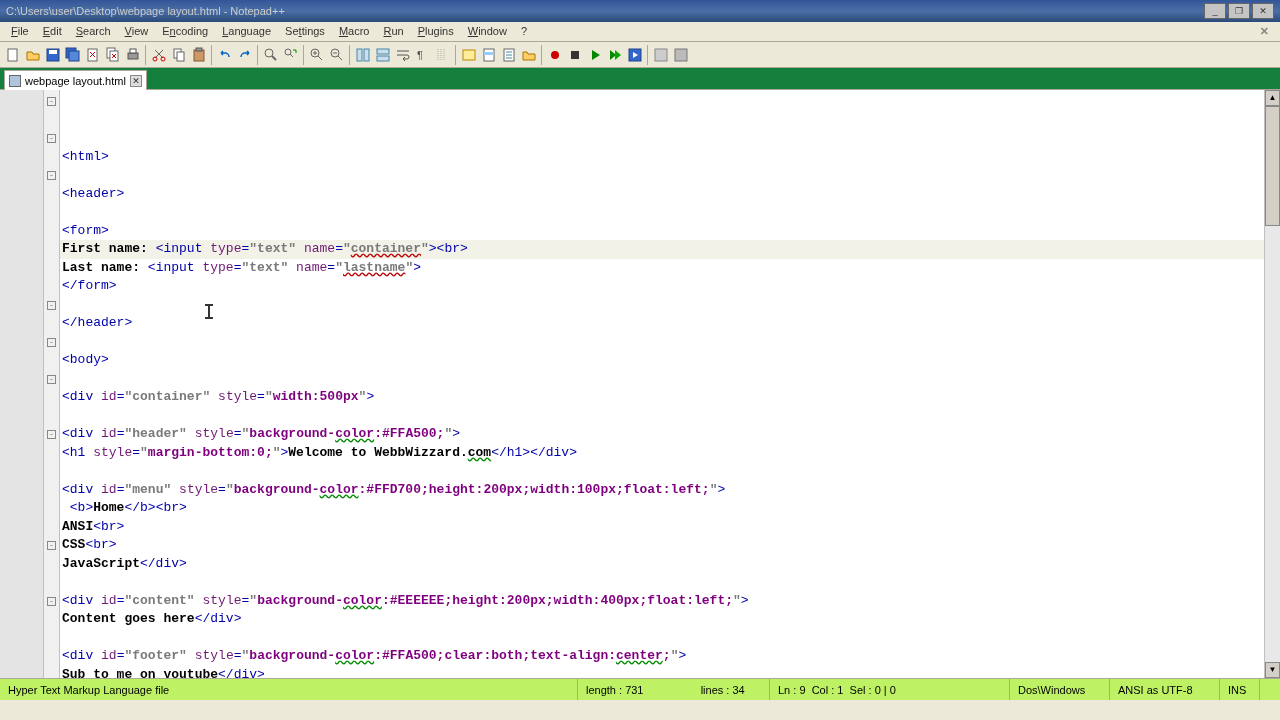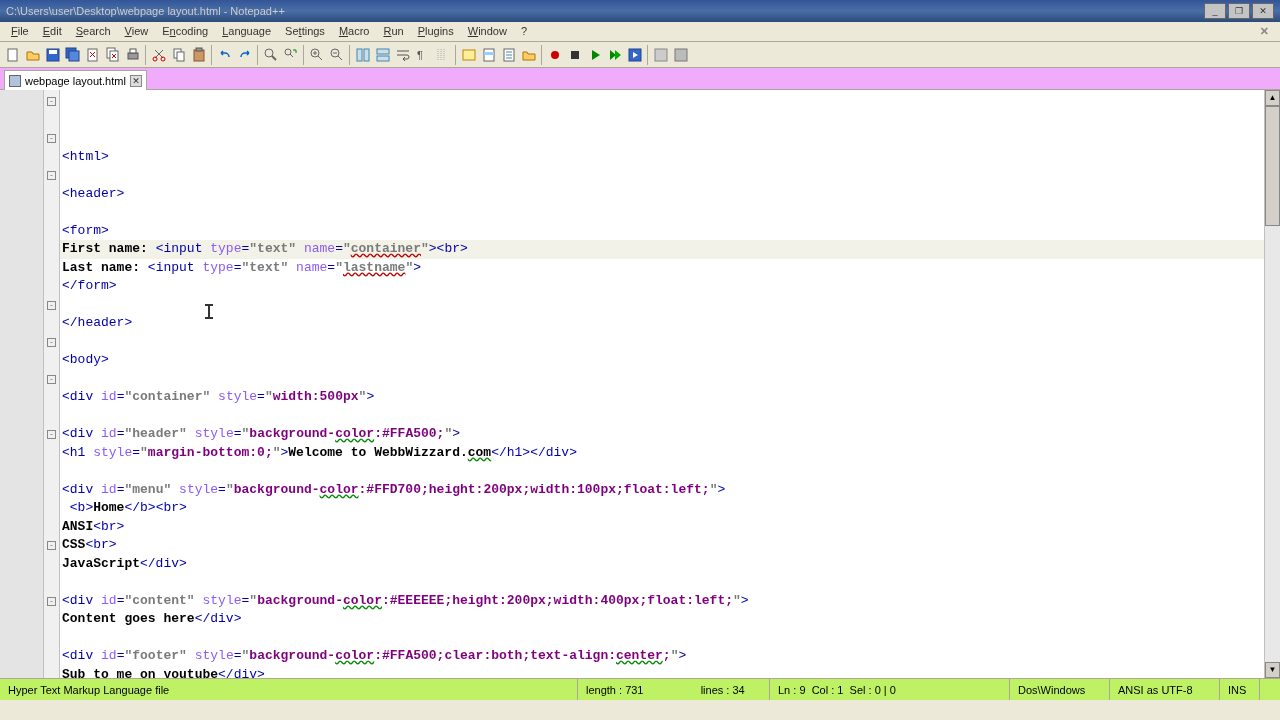--- a/index.html
+++ b/index.html
@@ -53,21 +53,21 @@
   padding: 1px 3px;
   gap: 0px;
 }
 .toolbar .tb {
   width: 20px; height: 20px;
   border: 1px solid transparent;
   display: flex; align-items: center; justify-content: center;
 }
 .toolbar .sep { width: 2px; height: 20px; border-left: 1px solid #aca899; margin: 0 2px; }
 .tabrow {
-  background: #f0abfc;
+  background: #15803d;
   height: 22px;
   padding: 2px 4px 0 4px;
   display: flex;
   border-bottom: 1px solid #aca899;
 }
 .tab {
   background: #fff;
   border: 1px solid #aca899;
   border-bottom: none;
   padding: 2px 4px;
@@ -199,21 +199,21 @@
 }
 .statusbar .cell.first { flex: 0 0 578px; }
 .statusbar .cell.nums { flex: 0 0 192px; gap: 24px; }
 .statusbar .cell.pos { flex: 0 0 240px; }
 .statusbar .cell.enc1 { flex: 0 0 100px; }
 .statusbar .cell.enc2 { flex: 0 0 110px; }
 .statusbar .cell.ins { flex: 0 0 40px; }
 
 
 .tag { color: #0000aa; }
-.attr { color: #8b5cf6; }
+.attr { color: #701a75; }
 .str { color: #7a7a7a; font-weight: bold; }
 .txt { color: #000; font-weight: bold; }
 .kw { color: #7f007f; }
 .wavy { text-decoration: underline; text-decoration-style: wavy; text-decoration-color: #b00; }
 .wavy2 { text-decoration: underline; text-decoration-style: wavy; text-decoration-color: #080; }
 
 .ico-svg { width: 16px; height: 16px; }
 </style>
 </head>
 <body>

